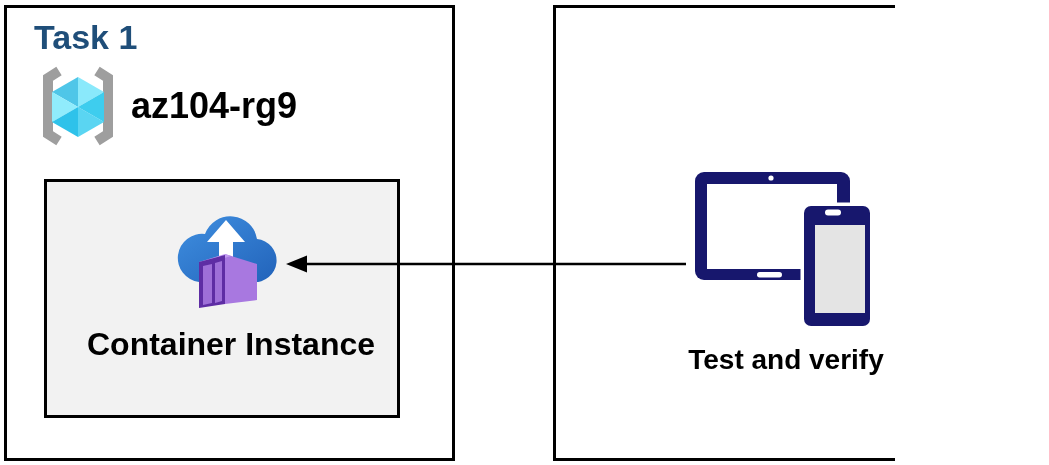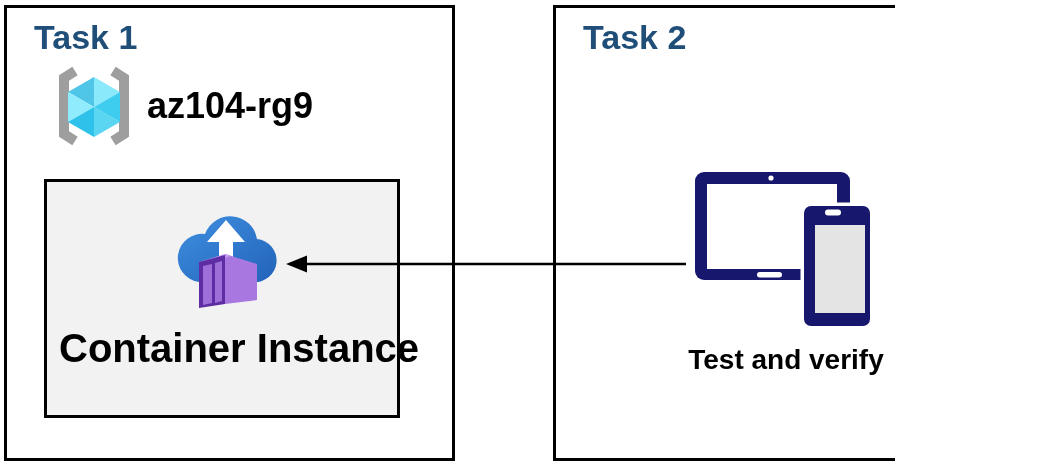--- a/index.html
+++ b/index.html
@@ -9,34 +9,34 @@
   }
   .task-box{
     position:absolute;background:#ffffff;border:3px solid #000000;box-sizing:border-box;
   }
   .task1{left:4px;top:5px;width:451px;height:456px;}
   .task2{left:553px;top:5px;width:492px;height:456px;}
   .task-title{
     position:absolute;left:27px;top:10px;
     font-size:34px;font-weight:700;color:#1f4e79;letter-spacing:0px;
   }
-  .rg-row{position:absolute;left:44px;top:53px;width:380px;height:92px;}
+  .rg-row{position:absolute;left:28px;top:53px;width:380px;height:92px;}
   .rg-icon{position:absolute;left:0px;top:2px;width:86px;height:86px;}
   .rg-label{
     position:absolute;left:96px;top:24px;
     font-size:36px;font-weight:700;color:#000000;white-space:nowrap;
   }
   .ci-box{
     position:absolute;left:37px;top:171px;width:356px;height:239px;
     background:#f2f2f2;border:3px solid #000000;box-sizing:border-box;
   }
   .ci-icon{position:absolute;left:122px;top:20px;width:112px;height:110px;}
   .ci-label{
-    position:absolute;left:12px;right:0;top:144px;text-align:center;
-    font-size:40px;font-weight:700;color:#000000;white-space:nowrap;
+    position:absolute;left:18px;right:0;top:144px;text-align:center;
+    font-size:32px;font-weight:700;color:#000000;white-space:nowrap;
   }
   .devices-icon{position:absolute;left:130px;top:153px;width:200px;height:175px;}
   .test-label{
     position:absolute;left:0px;top:336px;width:460px;text-align:center;
     font-size:28px;font-weight:700;color:#000000;white-space:nowrap;
   }
   .arrow-layer{position:absolute;left:282px;top:251px;width:410px;height:28px;pointer-events:none;}
 </style>
 </head>
 <body>
@@ -79,21 +79,20 @@
         <polygon points="30,60 56,52 62,54 36,62" fill="#c19af0"></polygon>
         <polygon points="30,60 56,53 56,102 30,106" fill="#5e2da4"></polygon>
         <polygon points="34,64 43,62 43,101 34,103" fill="#9e6fd8"></polygon>
         <polygon points="46,61 53,59 53,99 46,101" fill="#9e6fd8"></polygon>
       </svg>
       <div class="ci-label">Container Instance</div>
     </div>
   </div>
 
   <div class="task-box task2">
-    <div class="task-title">Task 2</div>
 
     <svg class="devices-icon" viewBox="0 0 200 175">
 
       <rect x="9" y="11" width="155" height="108" rx="9" fill="#17176d"></rect>
 
       <rect x="21" y="23" width="130" height="85" fill="#ffffff"></rect>
 
       <circle cx="85" cy="17" r="2.6" fill="#ffffff"></circle>
 
       <rect x="71" y="111" width="25" height="5.5" rx="2.7" fill="#ffffff"></rect>

